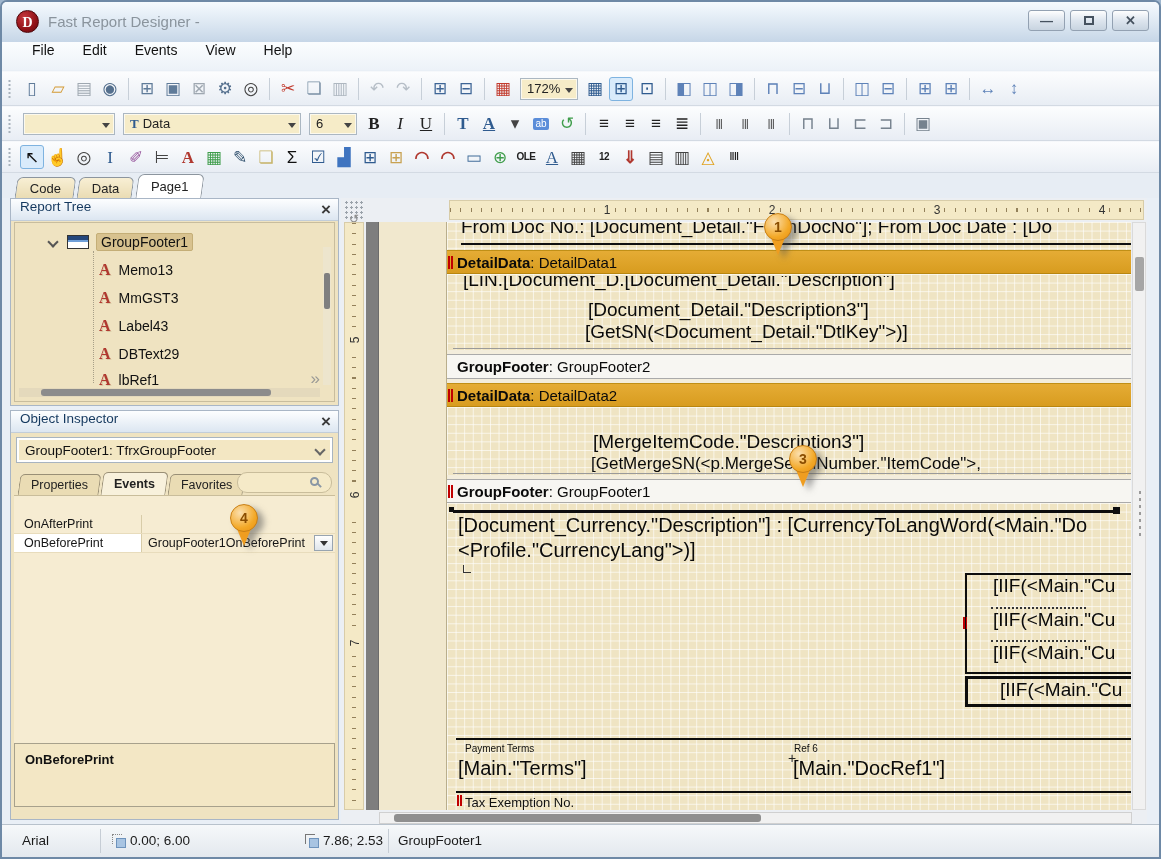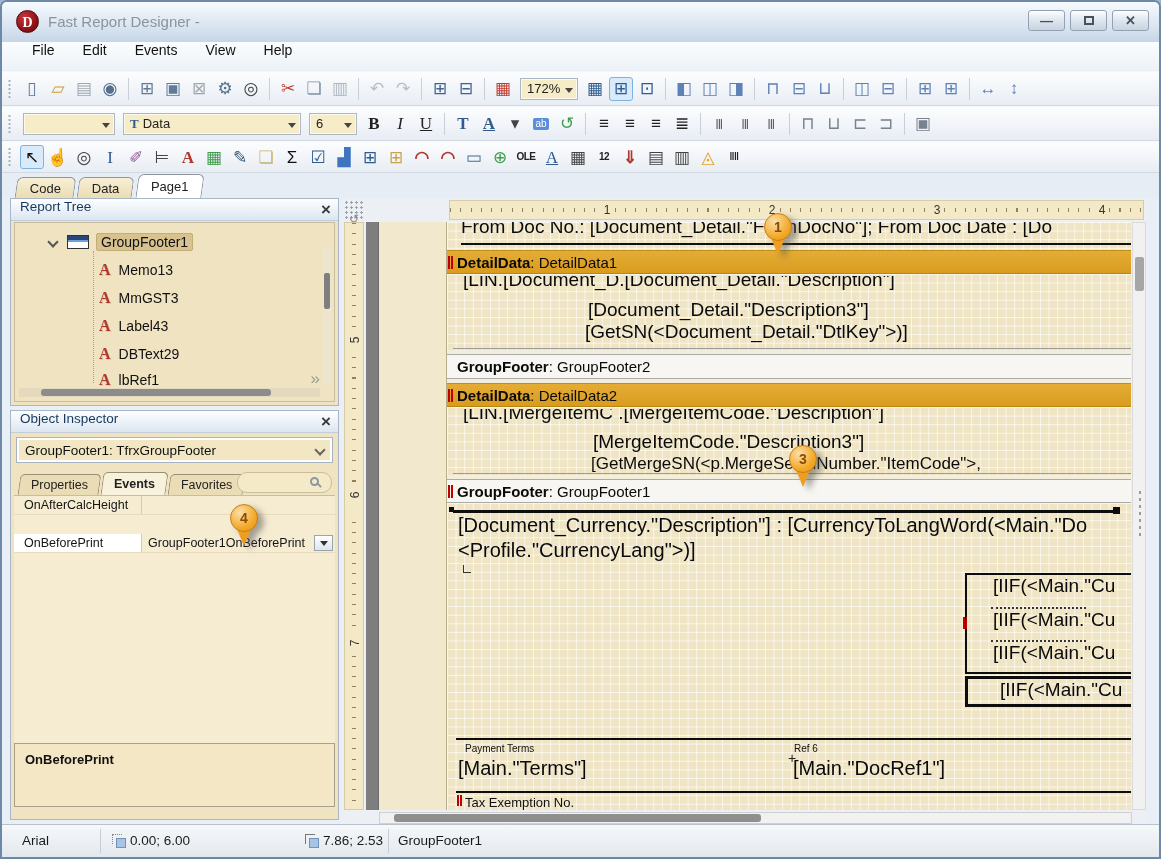--- a/index.html
+++ b/index.html
@@ -512,22 +512,22 @@
           <span>Events</span>
         </div>
       <div class="itab">
           <span>Favorites</span>
         </div>
     </div>
     <div class="isearch">
         <span class="mag"></span>
       </div>
     <div class="igrid">
-      <div class="prow" style="top:0">
-        <span class="pname">OnAfterCalcHeight</span>
+      <div class="prow" style="top:19px">
+        <span class="pname">OnAfterPrint</span>
         <span class="pval"></span>
       </div>
       <div class="prow sel" style="top:38px">
         <span class="pname">OnBeforePrint</span>
         <span class="pval">GroupFooter1OnBeforePrint</span>
         <span class="ddbtn">
             <span class="arr"></span>
           </span>
       </div>
     </div>
@@ -579,23 +579,20 @@
           <b>GroupFooter</b>
             <span>: GroupFooter2</span>
         </div>
 
         <div class="bandhdr gold" style="top:161px">
           <span class="rmark"></span>
           <b>DetailData</b>
             <span>: DetailData2</span>
         </div>
         <div class="sec grid" style="top:185px;height:68px">
-          <div class="mtext clip" style="left:16px;top:2px">
-              <span>[LIN.[MergeItemC .[MergeItemCode."Description"]</span>
-            </div>
           <div class="mtext" style="left:146px;top:24px"><span>[MergeItemCode."Description3"]</span></div>
           <div class="mtext" style="left:144px;top:47px;font-size:17px"><span>[GetMergeSN(&lt;p.MergeSerialNumber."ItemCode"&gt;,</span></div>
           <div class="botline"></div>
         </div>
 
         <div class="bandhdr white" style="top:257px">
           <span class="rmark"></span>
           <b>GroupFooter</b>
             <span>: GroupFooter1</span>
         </div>

